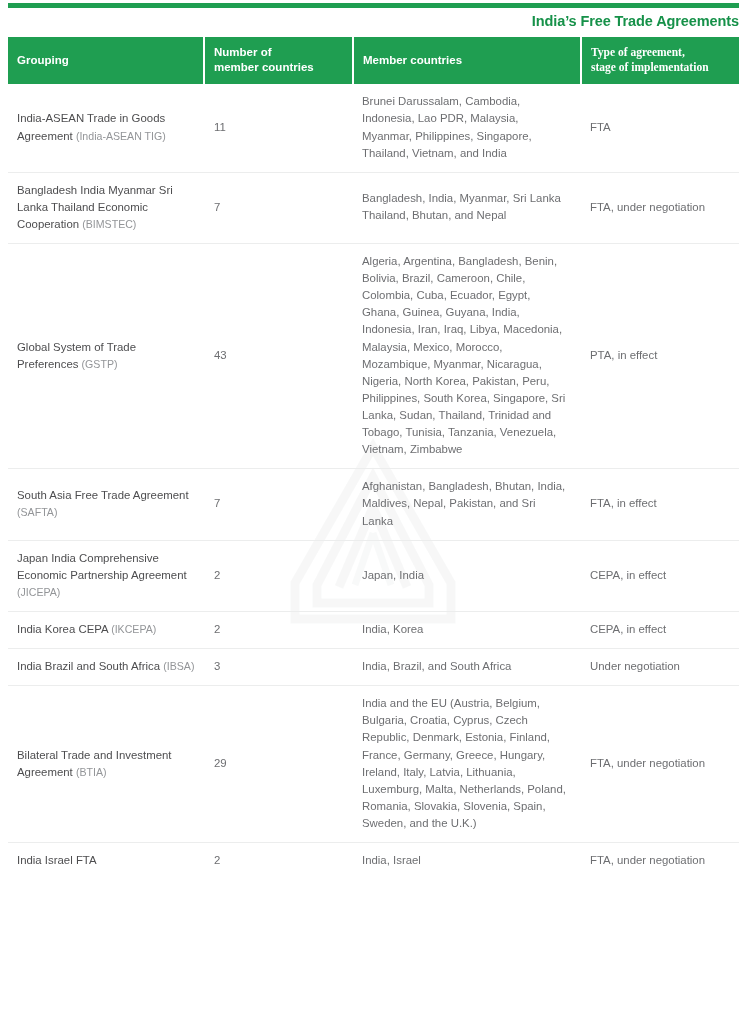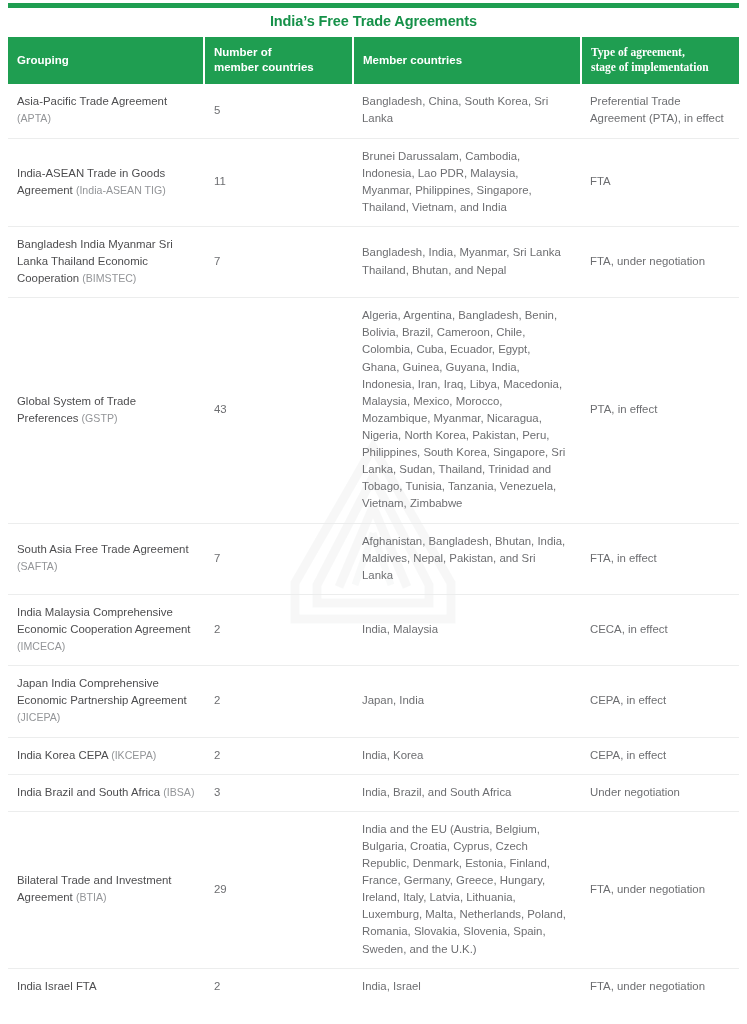--- a/index.html
+++ b/index.html
@@ -26,21 +26,21 @@
 
   
   .top-rule {
     height: 5px;
     background: #1f9e51;
     margin: 3px 0 0 0;
   }
 
   
   .title {
-    text-align: center;
+    text-align: right;
     color: #169149;
     font-weight: bold;
     font-size: 14.5px;
     letter-spacing: -0.1px;
     padding: 6px 0 7px 0;
     line-height: 1.1;
   }
 
   
   .watermark {
@@ -152,26 +152,20 @@
             <span>Member countries</span>
           </th>
           <th>
             <span>Type of agreement,</span><br>
             <span>stage of implementation</span>
           </th>
         </tr>
       </thead>
       <tbody id="tbody">
           <tr>
-            <td class="group"><span>Asia-Pacific Trade Agreement </span><span class="acr">(APTA)</span></td>
-            <td class="count">5</td>
-            <td class="members">Bangladesh, China, South Korea, Sri Lanka</td>
-            <td class="type">Preferential Trade Agreement (PTA), in effect</td>
-          </tr>
-          <tr>
             <td class="group"><span>India-ASEAN Trade in Goods Agreement </span><span class="acr">(India-ASEAN TIG)</span></td>
             <td class="count">11</td>
             <td class="members">Brunei Darussalam, Cambodia, Indonesia, Lao PDR, Malaysia, Myanmar, Philippines, Singapore, Thailand, Vietnam, and India</td>
             <td class="type">FTA</td>
           </tr>
           <tr>
             <td class="group"><span>Bangladesh India Myanmar Sri Lanka Thailand Economic Cooperation </span><span class="acr">(BIMSTEC)</span></td>
             <td class="count">7</td>
             <td class="members">Bangladesh, India, Myanmar, Sri Lanka Thailand, Bhutan, and Nepal</td>
             <td class="type">FTA, under negotiation</td>
@@ -182,26 +176,20 @@
             <td class="members">Algeria, Argentina, Bangladesh, Benin, Bolivia, Brazil, Cameroon, Chile, Colombia, Cuba, Ecuador, Egypt, Ghana, Guinea, Guyana, India, Indonesia, Iran, Iraq, Libya, Macedonia, Malaysia, Mexico, Morocco, Mozambique, Myanmar, Nicaragua, Nigeria, North Korea, Pakistan, Peru, Philippines, South Korea, Singapore, Sri Lanka, Sudan, Thailand, Trinidad and Tobago, Tunisia, Tanzania, Venezuela, Vietnam, Zimbabwe</td>
             <td class="type">PTA, in effect</td>
           </tr>
           <tr>
             <td class="group"><span>South Asia Free Trade Agreement </span><span class="acr">(SAFTA)</span></td>
             <td class="count">7</td>
             <td class="members">Afghanistan, Bangladesh, Bhutan, India, Maldives, Nepal, Pakistan, and Sri Lanka</td>
             <td class="type">FTA, in effect</td>
           </tr>
           <tr>
-            <td class="group"><span>India Malaysia Comprehensive Economic Cooperation Agreement </span><span class="acr">(IMCECA)</span></td>
-            <td class="count">2</td>
-            <td class="members">India, Malaysia</td>
-            <td class="type">CECA, in effect</td>
-          </tr>
-          <tr>
             <td class="group"><span>Japan India Comprehensive Economic Partnership Agreement </span><span class="acr">(JICEPA)</span></td>
             <td class="count">2</td>
             <td class="members">Japan, India</td>
             <td class="type">CEPA, in effect</td>
           </tr>
           <tr>
             <td class="group"><span>India Korea CEPA </span><span class="acr">(IKCEPA)</span></td>
             <td class="count">2</td>
             <td class="members">India, Korea</td>
             <td class="type">CEPA, in effect</td>

